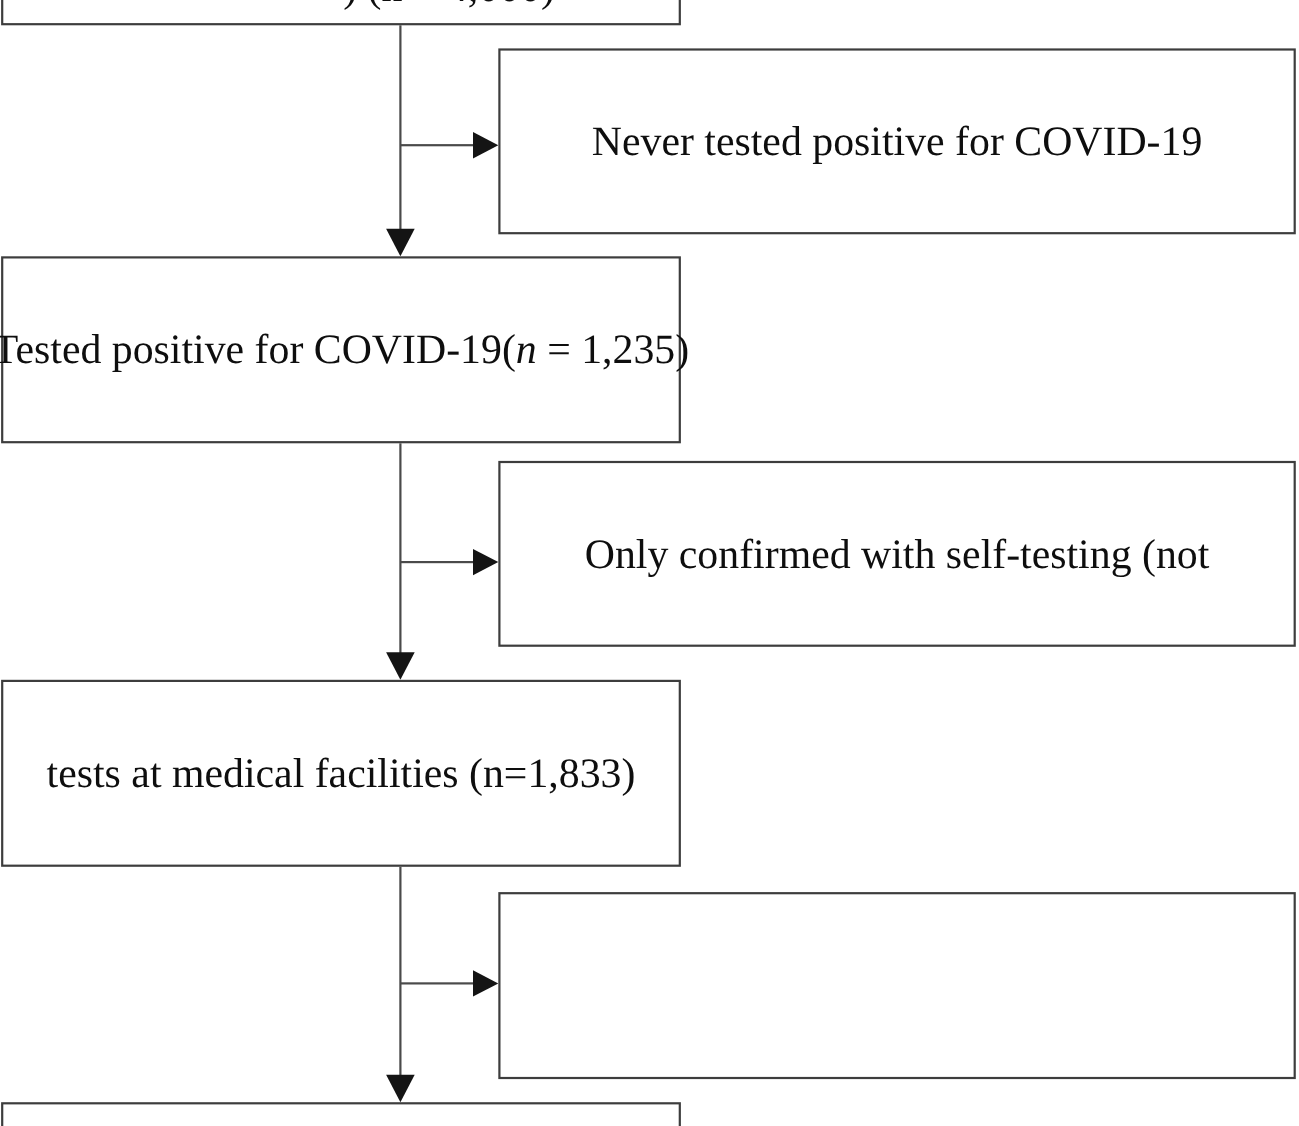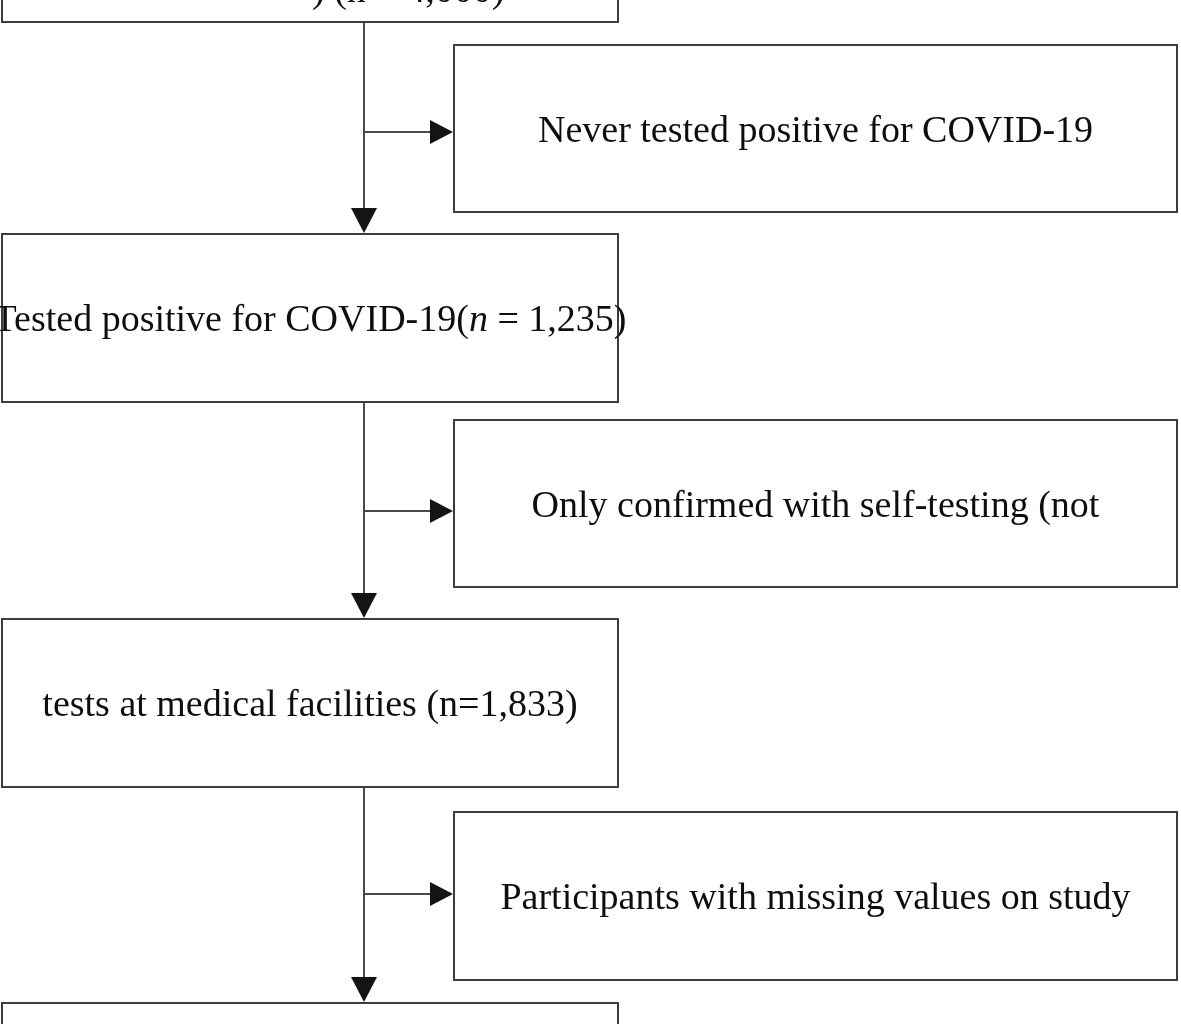--- a/index.html
+++ b/index.html
@@ -121,18 +121,17 @@
   <div class="box left-col" id="box-pcr">
     <div class="tline">tests at medical facilities (n=1,833)</div>
   </div>
 
   <div class="vline" id="vline-3"></div>
   <div class="hline" id="hline-3"></div>
   <div class="arrow-right" id="arrow-right-3"></div>
   <div class="arrow-down" id="arrow-down-3"></div>
 
   <div class="box right-col" id="box-missing">
-    <div class="tline">Participants with missing values on study</div>
   </div>
 
   <div class="box left-col" id="box-final"></div>
 
 </div>
 
 </body></html>

